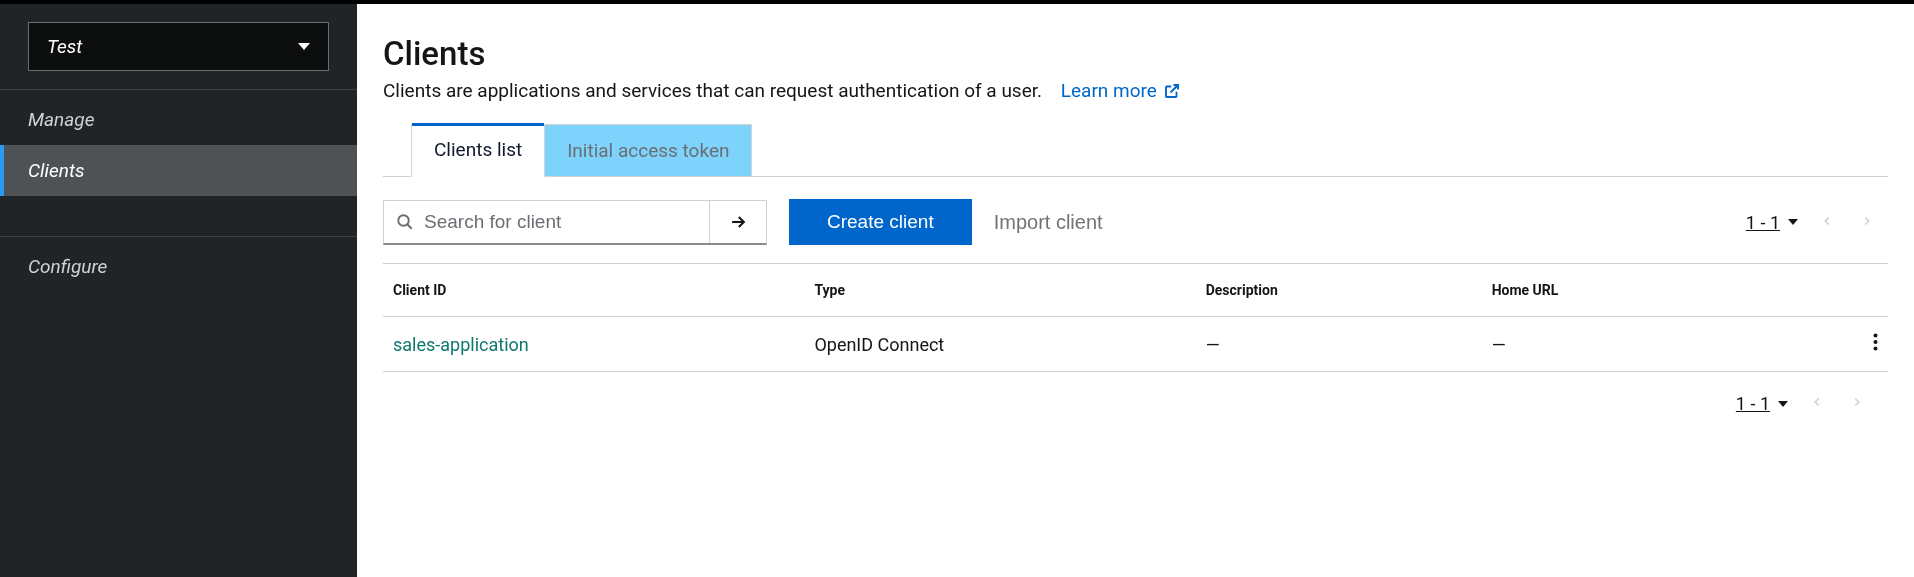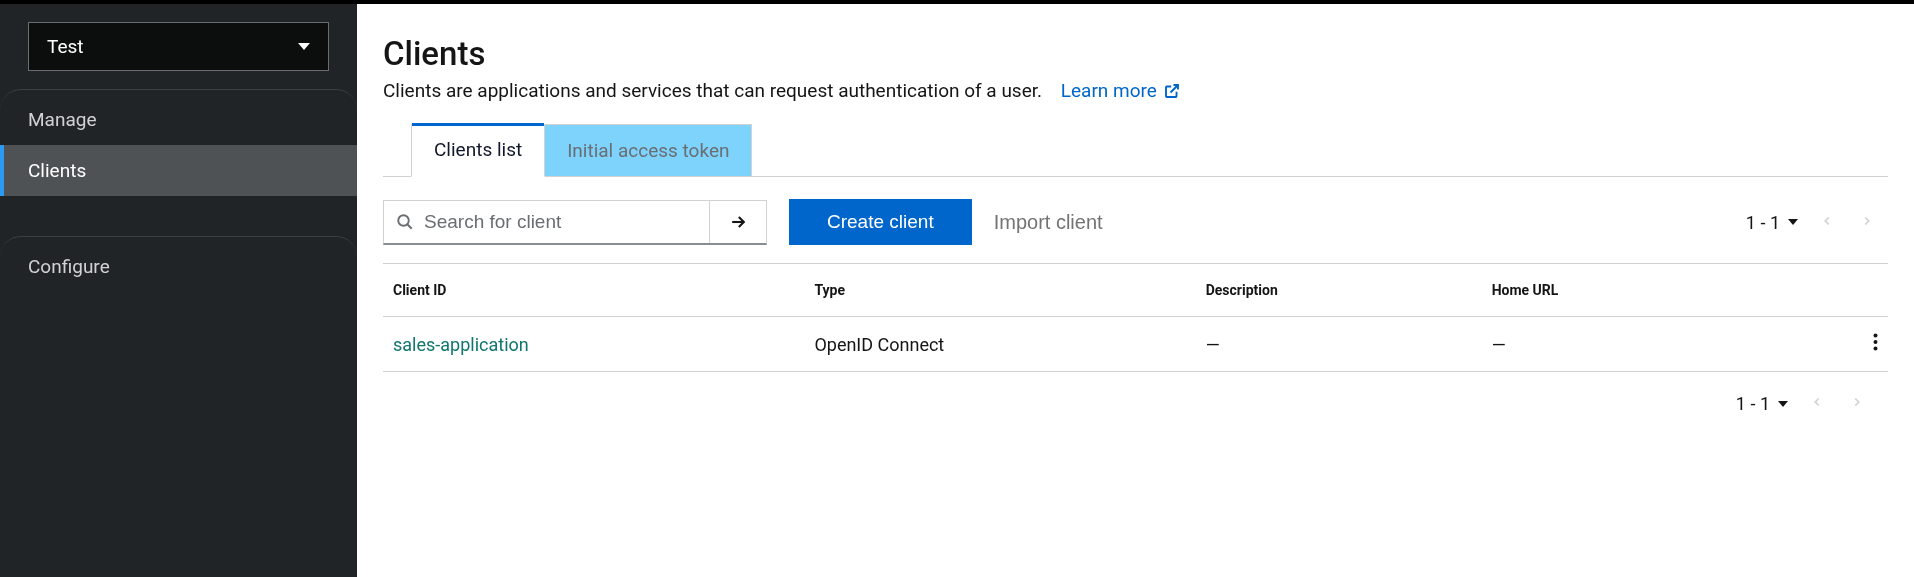--- a/index.html
+++ b/index.html
@@ -1,24 +1,24 @@
 <!DOCTYPE html>
 <html><head>
 <meta charset="utf-8">
 <style>
 * { margin: 0; padding: 0; box-sizing: border-box; }
 body { font-family: -apple-system, BlinkMacSystemFont, "Segoe UI", Roboto, Helvetica, Arial, sans-serif; background: #fff; color: #151515; }
 .app { display: flex; height: 577px; width: 1914px; border-top: 4px solid #000; }
 
 
-.sidebar { width: 357px; background: #212427; color: #fff; display: flex; flex-direction: column; flex-shrink: 0; }
+.sidebar { width: 357px; background: #212427; color: #fff; display: flex; flex-direction: column; flex-shrink: 0; font-style: italic; }
 .realm-selector { margin: 18px 28px 18px 28px; border: 1px solid #6a6e73; padding: 12px 18px; display: flex; align-items: center; justify-content: space-between; cursor: pointer; background: #0c0d0d; }
 .realm-selector span { font-size: 19px; }
 .caret-down { width: 0; height: 0; border-left: 6px solid transparent; border-right: 6px solid transparent; border-top: 7px solid #fff; }
-.section-label { padding: 18px 28px 14px 28px; color: #d2d2d2; font-size: 19px; border-top: 1px solid #3c3f42; border-radius: 21px; }
+.section-label { padding: 18px 28px 14px 28px; color: #d2d2d2; font-size: 19px; border-top: 1px solid #3c3f42; }
 .sidebar-item { padding: 14px 28px; font-size: 19px; cursor: pointer; }
 .sidebar-item.active { background: #4f5255; position: relative; color: #fff; }
 .sidebar-item.active::before { content: ""; position: absolute; left: 0; top: 0; bottom: 0; width: 4px; background: #2b9af3; }
 .spacer { height: 40px; }
 
 
 .main { flex: 1; padding: 30px 26px 0 26px; overflow: hidden; }
 .page-title { font-size: 33px; font-weight: 500; margin-bottom: 6px; }
 .page-desc { font-size: 19px; color: #151515; margin-bottom: 22px; }
 .learn-more { color: #0066cc; text-decoration: none; margin-left: 14px; display: inline-flex; align-items: center; gap: 6px; }
@@ -36,21 +36,21 @@
 .toolbar { display: flex; align-items: center; gap: 22px; padding: 0 0 18px 0; }
 .search-group { display: flex; border: 1px solid #d2d2d2; border-bottom: 2px solid #8a8d90; }
 .search-box { display: flex; align-items: center; padding: 10px 12px; width: 325px; }
 .search-icon { color: #6a6e73; margin-right: 10px; flex-shrink: 0; }
 .search-input { border: none; outline: none; font-size: 19px; flex: 1; color: #8b5cf6; }
 .search-input::placeholder { color: #6a6e73; }
 .search-btn { border: none; border-left: 1px solid #d2d2d2; background: #fff; padding: 0 18px; cursor: pointer; display: flex; align-items: center; }
 .btn-primary { background: #0066cc; color: #fff; border: none; padding: 12px 38px; font-size: 19px; cursor: pointer; }
 .btn-link { color: #737373; background: none; border: none; font-size: 20px; cursor: pointer; }
 .pagination { margin-left: auto; display: flex; align-items: center; gap: 18px; padding-right: 10px; }
-.page-label { font-size: 18px; display: flex; align-items: center; gap: 8px; cursor: pointer; }
+.page-label { font-size: 18px; display: flex; align-items: center; gap: 8px; cursor: pointer; text-decoration: underline; }
 .page-nav { color: #d2d2d2; cursor: pointer; padding: 4px; }
 .caret-sm { width: 0; height: 0; border-left: 5px solid transparent; border-right: 5px solid transparent; border-top: 6px solid #151515; }
 
 
 .table { width: 100%; border-collapse: collapse; }
 .table th { text-align: left; font-weight: 700; font-size: 14px; padding: 18px 10px; border-top: 1px solid #d2d2d2; border-bottom: 1px solid #d2d2d2; }
 .table td { padding: 16px 10px; font-size: 18px; border-bottom: 1px solid #d2d2d2; }
 .table td a { color: #0f766e; text-decoration: none; }
 .kebab { cursor: pointer; color: #151515; text-align: right; }
 

